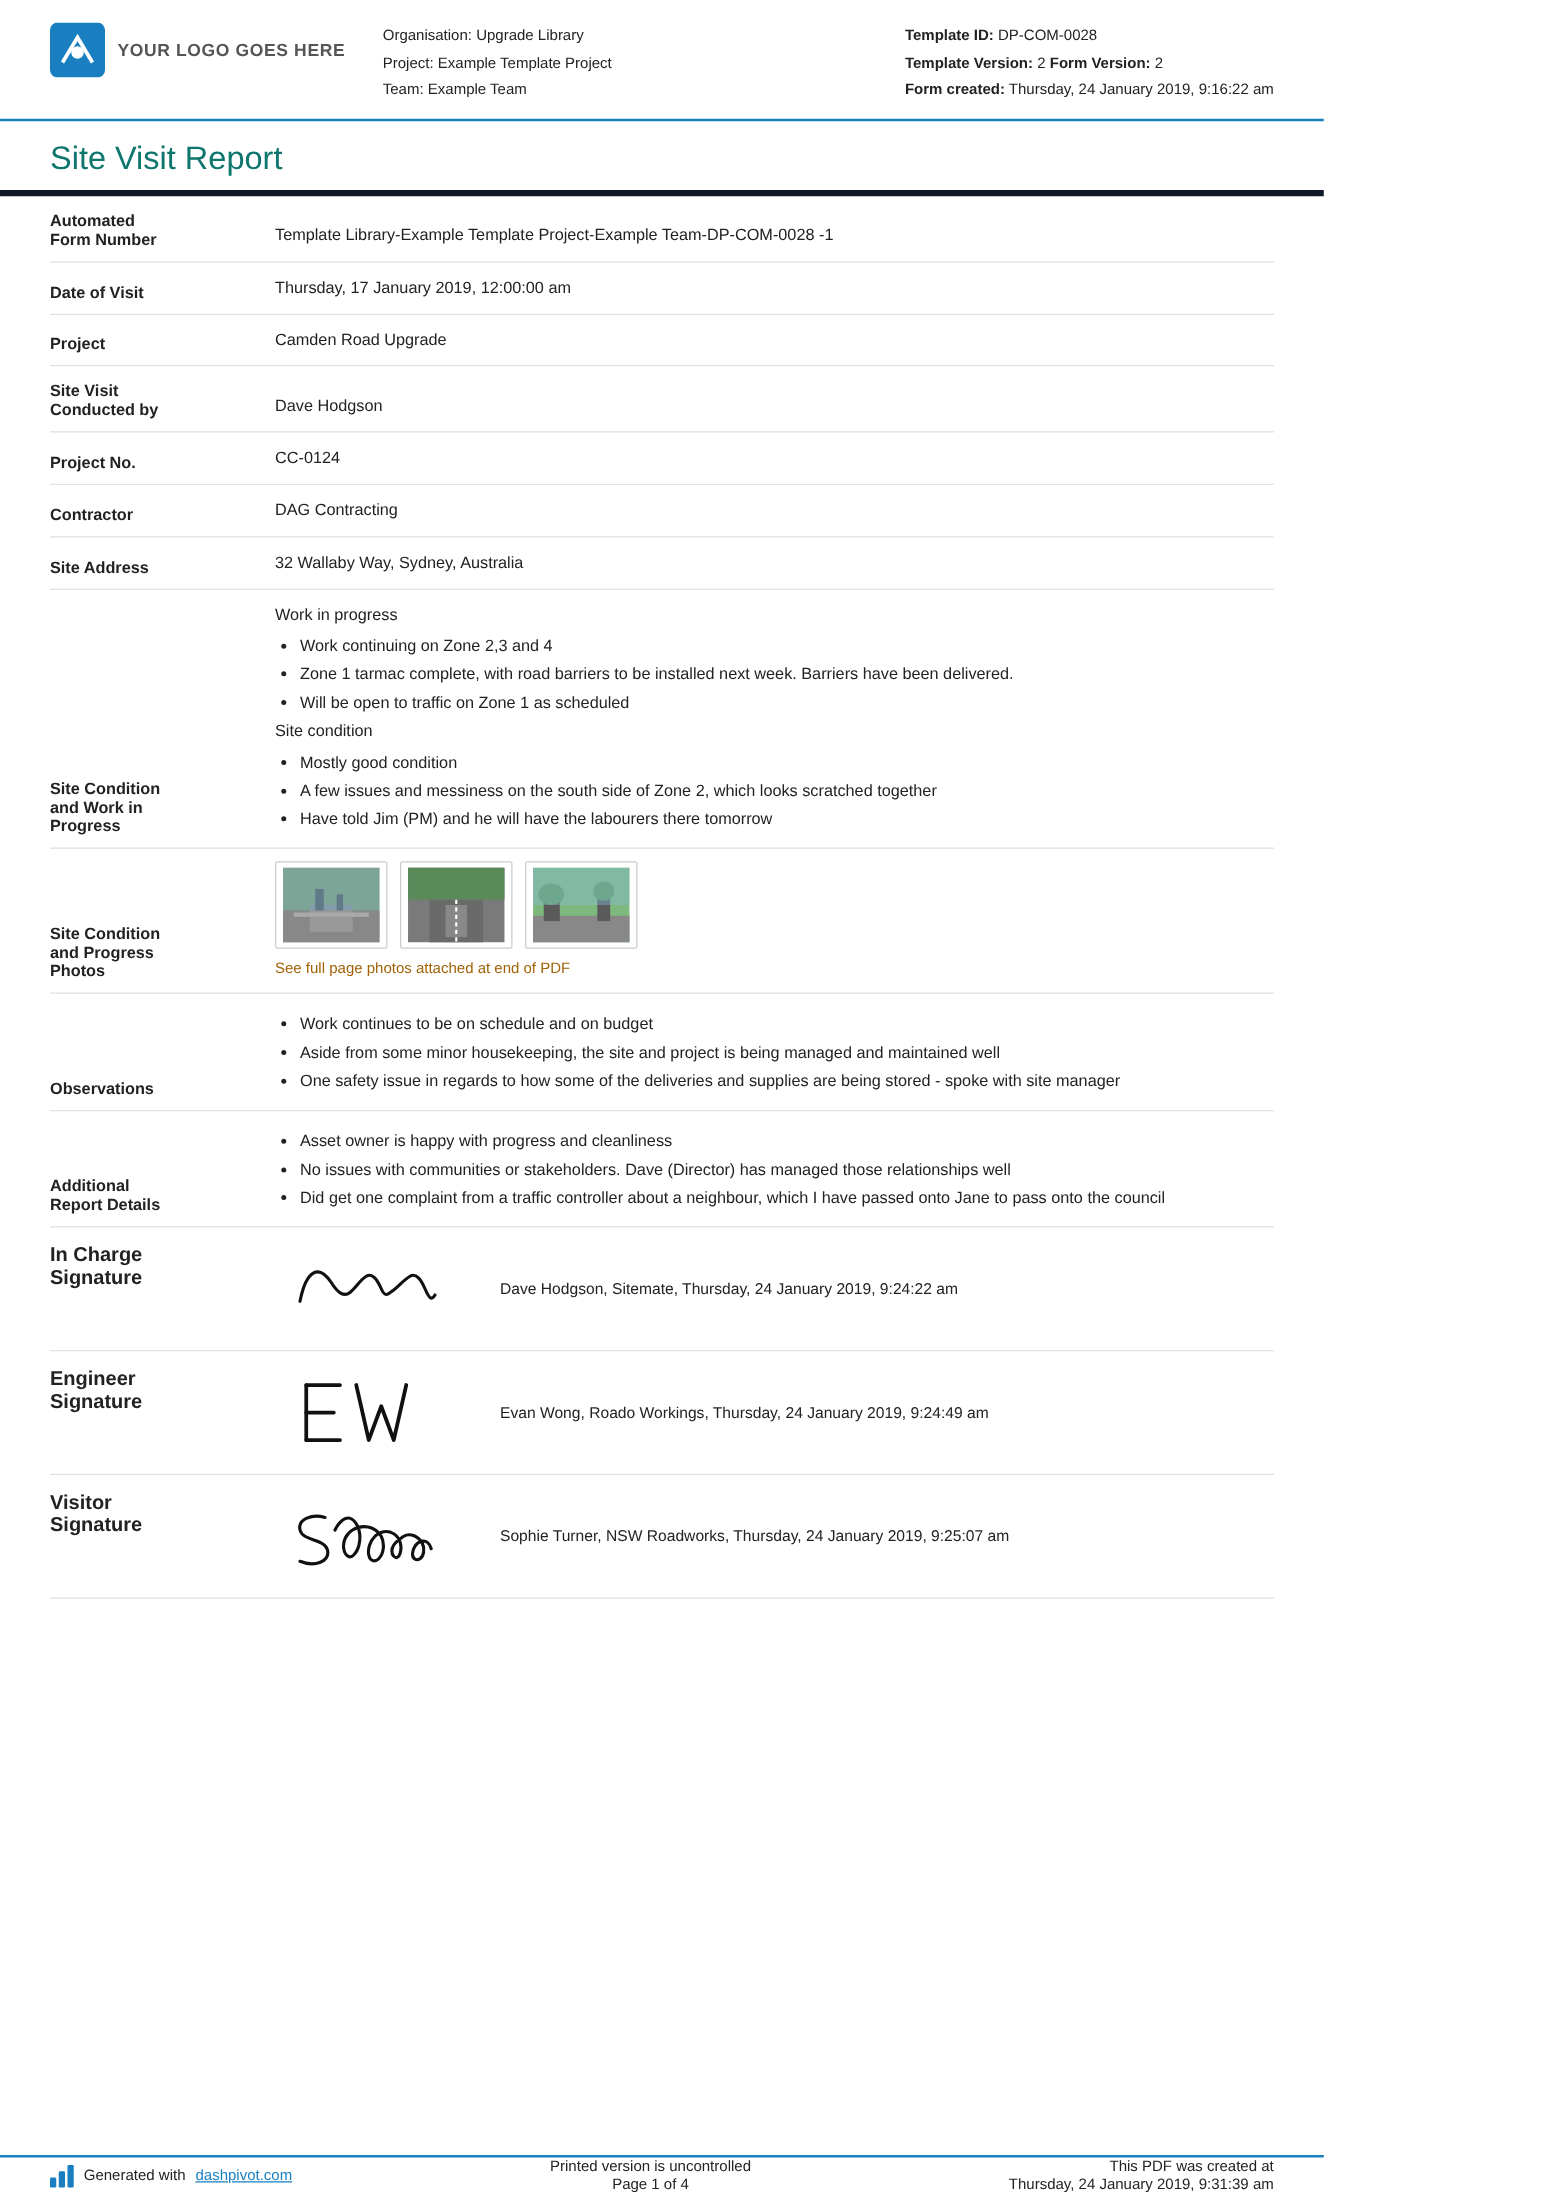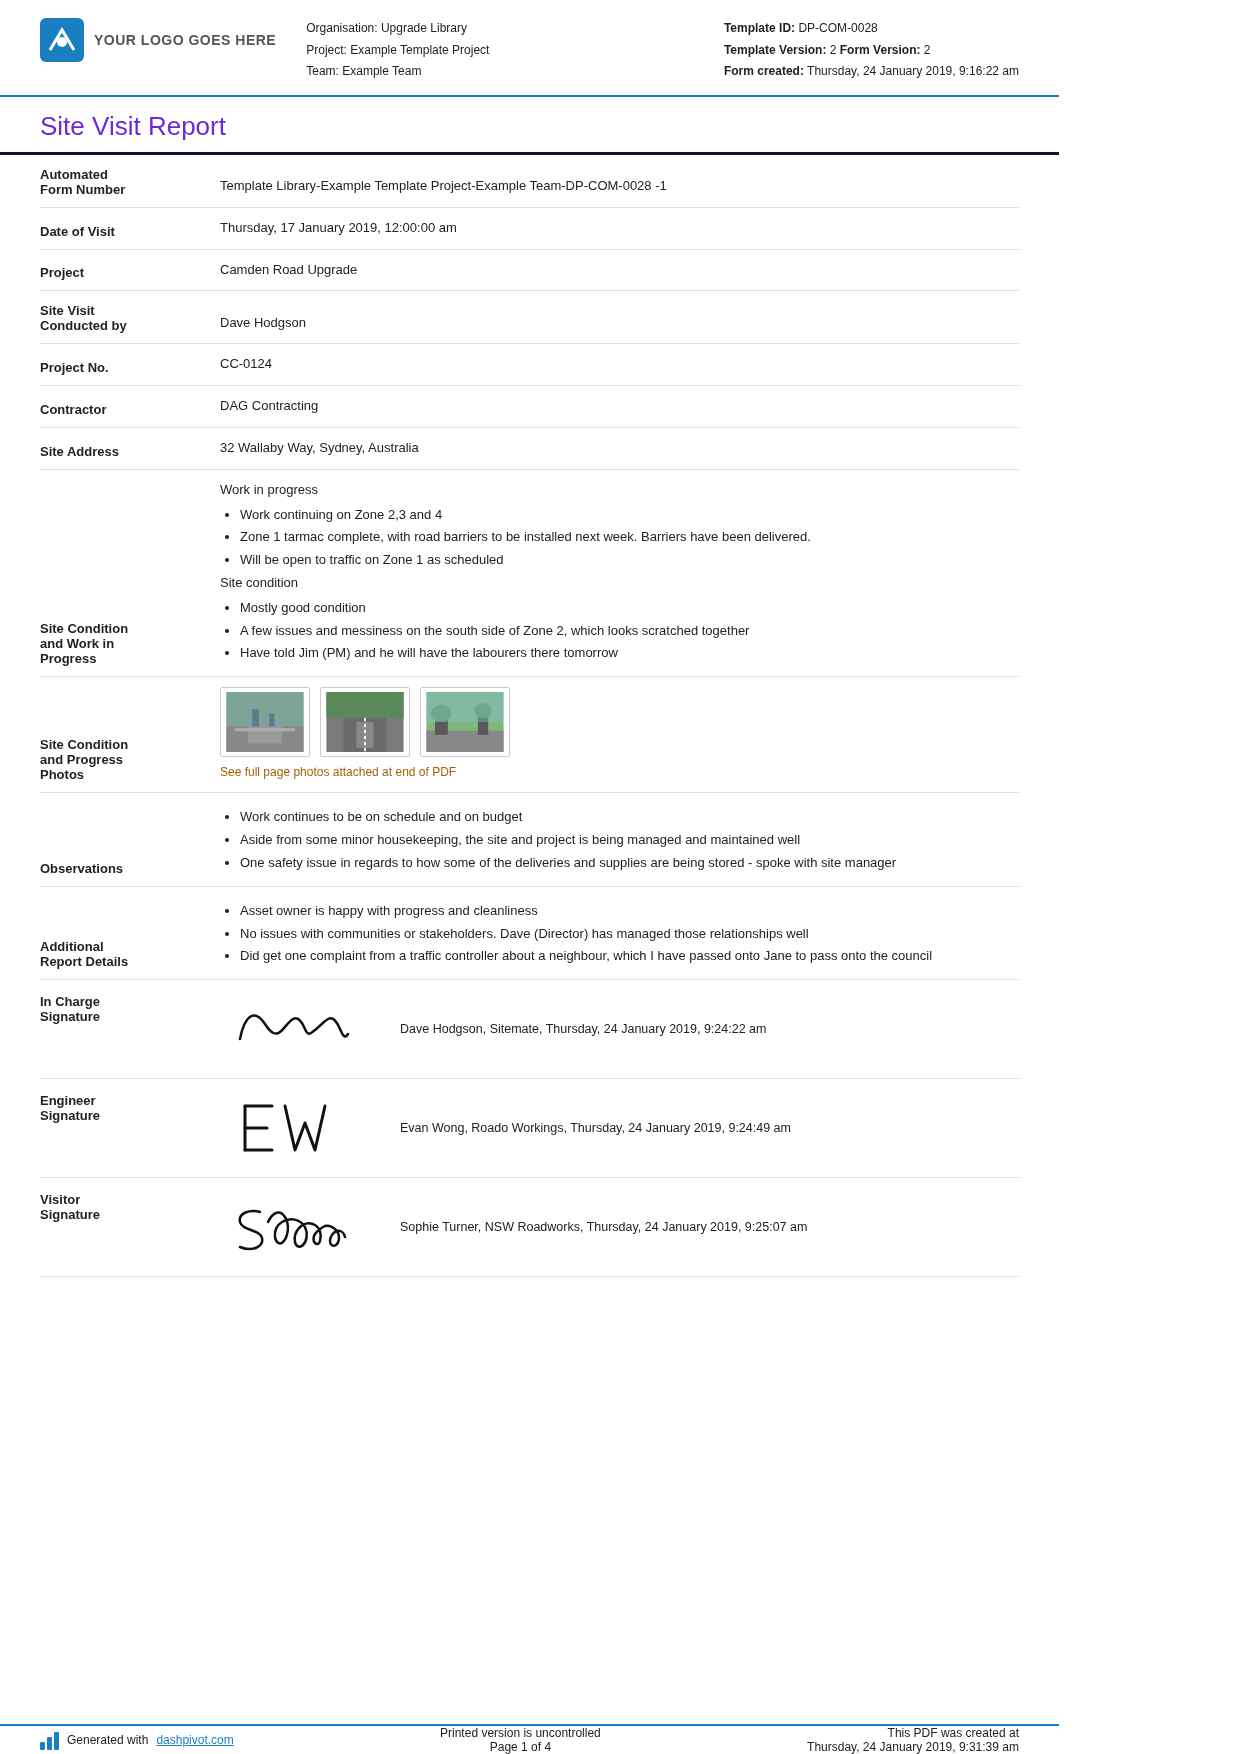--- a/index.html
+++ b/index.html
@@ -54,22 +54,22 @@
       line-height: 1.8;
       text-align: left;
     }
     .header-right span.label { font-weight: bold; }
 
     
     .report-title {
       font-size: 26px;
       font-weight: normal;
       padding: 14px 41px 10px 40px;
-      border-bottom: 3px solid #0f172a;
-      color: #6d28d9;
+      border-bottom: 5px solid #0f172a;
+      color: #0f766e;
     }
 
     
     .content {
       flex: 1;
       padding: 0 40px;
     }
     .field-row {
       display: flex;
       border-bottom: 1px solid #e0e0e0;
@@ -128,21 +128,21 @@
     .signature-row {
       display: flex;
       border-bottom: 1px solid #e0e0e0;
       padding: 14px 0;
       align-items: flex-start;
     }
     .sig-label {
       min-width: 180px;
       max-width: 180px;
       font-weight: bold;
-      font-size: 13px;
+      font-size: 16px;
       padding-right: 16px;
     }
     .sig-content {
       flex: 1;
       display: flex;
       align-items: center;
       gap: 30px;
     }
     .sig-image {
       width: 150px;

